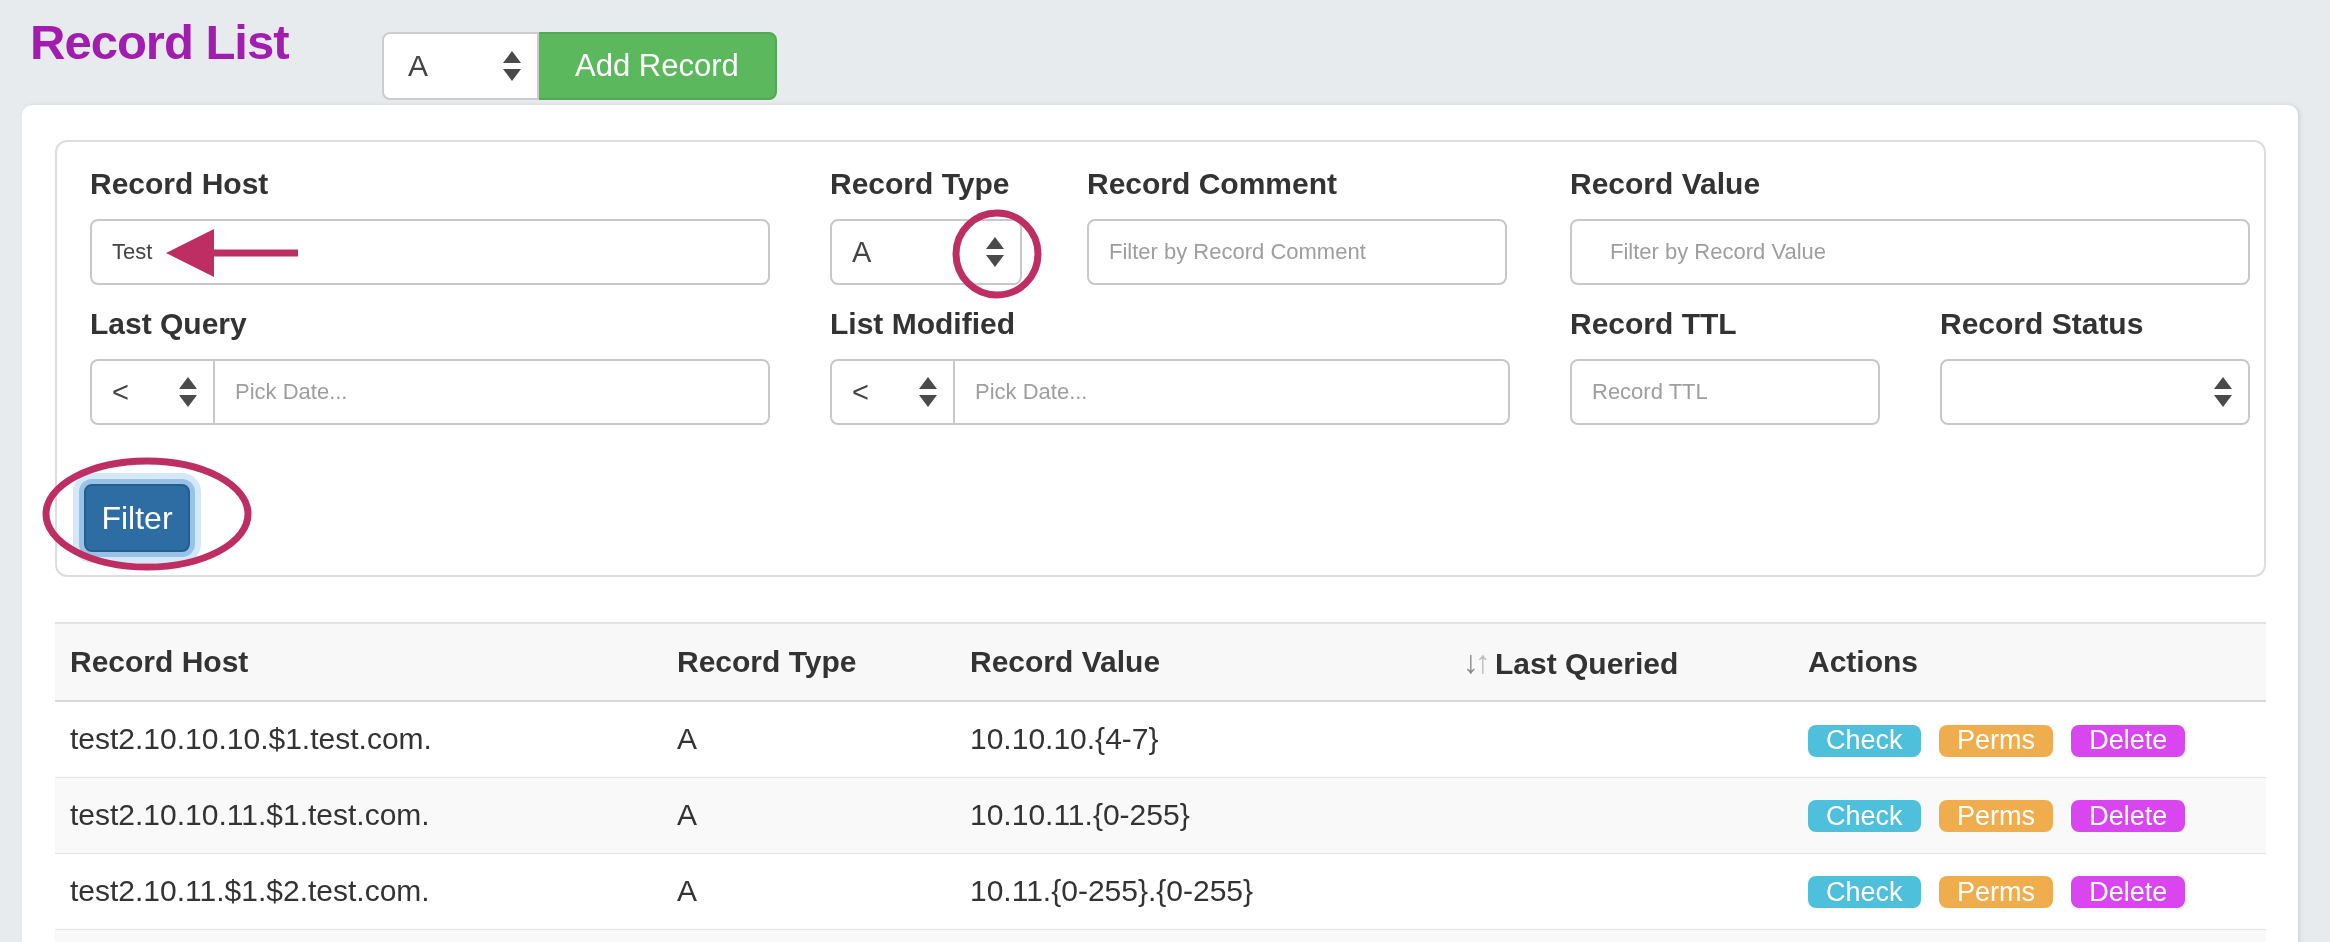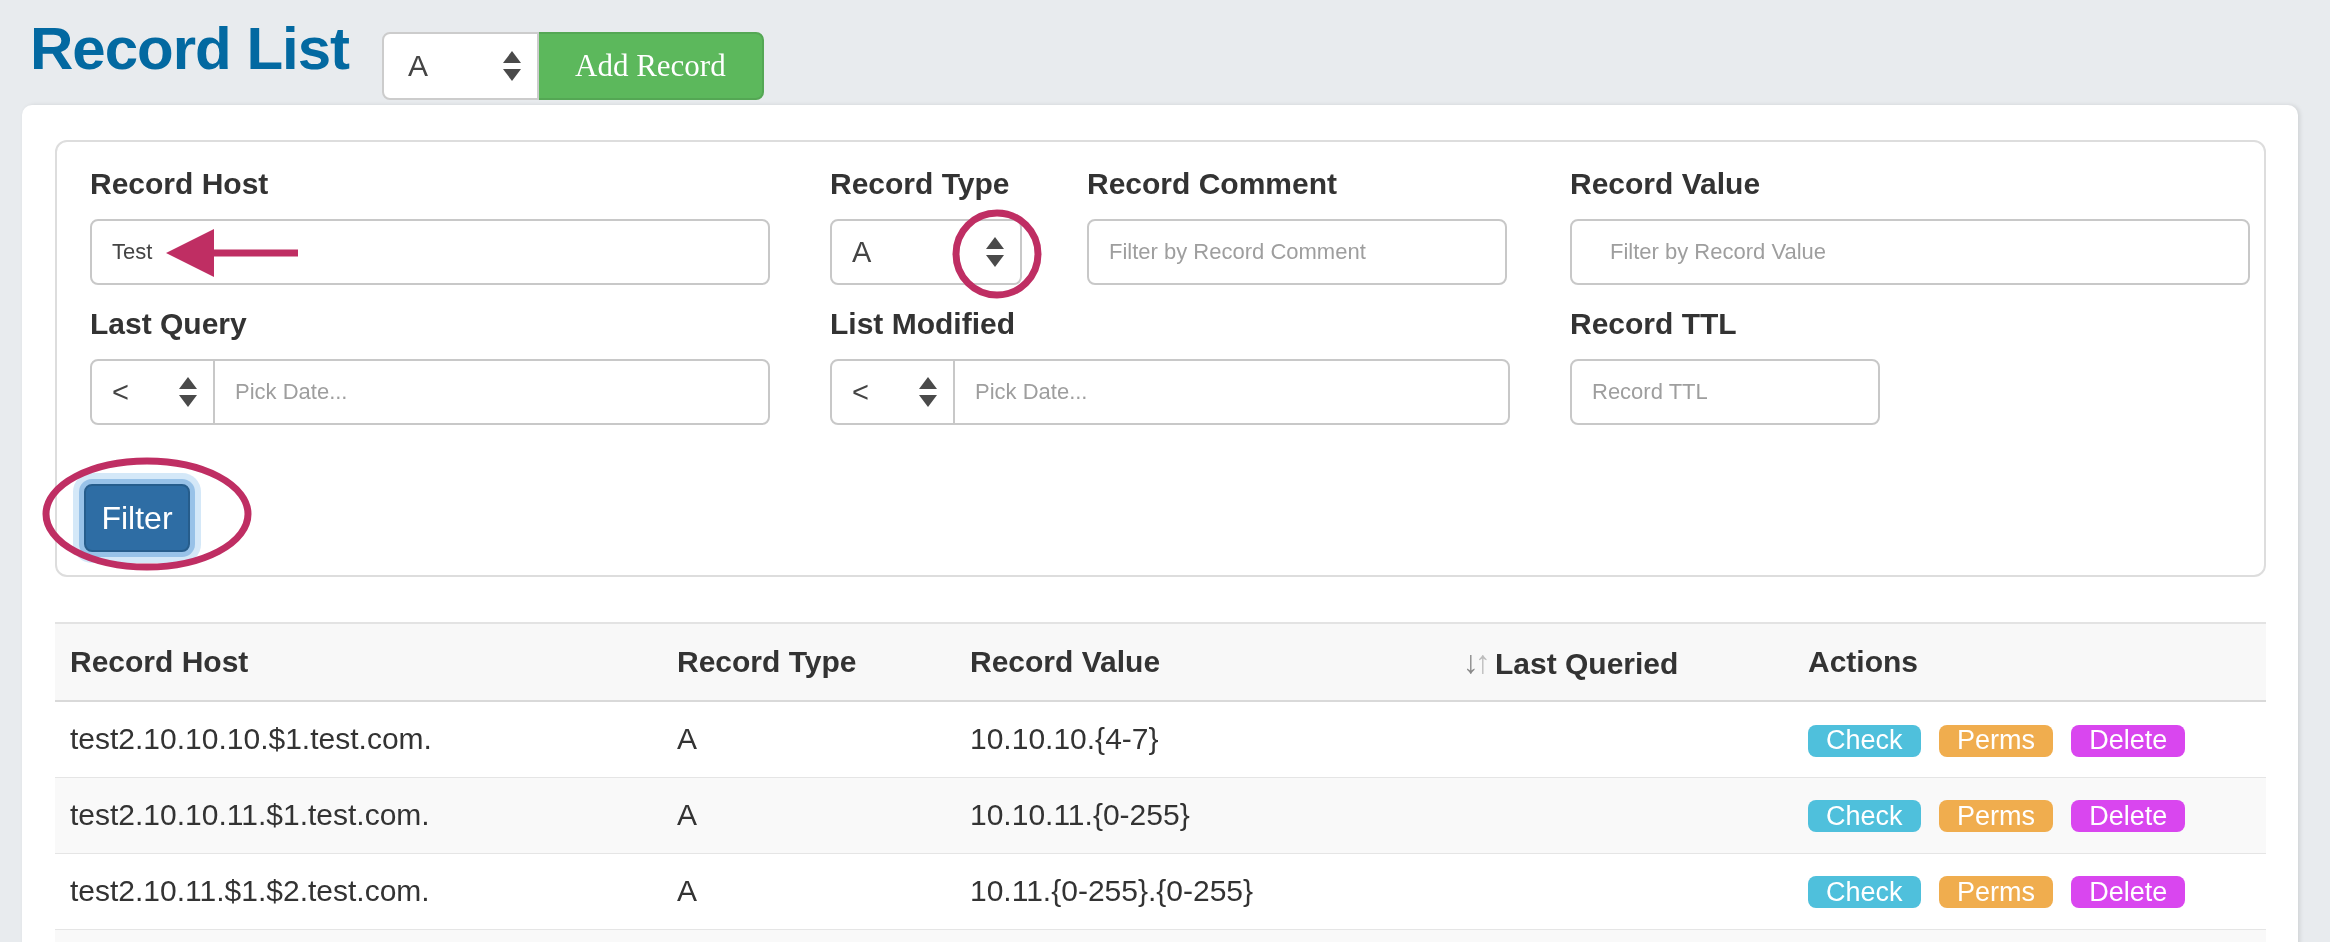--- a/index.html
+++ b/index.html
@@ -1,23 +1,23 @@
 <!DOCTYPE html>
 <html><head>
 <meta charset="utf-8">
 <style>
   * { margin:0; padding:0; box-sizing:border-box; }
   html,body { background:#e8ebee; font-family:"Liberation Sans","DejaVu Sans",sans-serif; }
   .screen { position:relative; width:2330px; height:942px; overflow:hidden; background:#e8ebee; }
 
   
-  .page-title { position:absolute; left:30px; top:14px; font-size:60px; font-weight:700; color:#0369a1; letter-spacing:-1px; }
+  .page-title { position:absolute; left:30px; top:14px; font-size:49px; font-weight:700; color:#a21caf; letter-spacing:-1px; }
   .top-group { position:absolute; left:382px; top:32px; height:68px; display:flex; }
   .top-select { width:157px; height:68px; background:#fff; border:2px solid #ccc; border-radius:8px 0 0 8px; position:relative; display:flex; align-items:center; padding-left:24px; font-size:30px; color:#444; cursor:pointer; }
-  .add-btn { height:68px; margin-left:-2px; padding:0 36px; background:#5cb85c; border:2px solid #54a754; border-radius:0 8px 8px 0; color:#fff; font-size:31px; display:flex; align-items:center; cursor:pointer; font-family:Liberation Serif, serif; }
+  .add-btn { height:68px; margin-left:-2px; padding:0 36px; background:#5cb85c; border:2px solid #54a754; border-radius:0 8px 8px 0; color:#fff; font-size:31px; display:flex; align-items:center; cursor:pointer; font-family:Liberation Sans, sans-serif; }
 
   
   .stepper { position:absolute; right:16px; top:50%; transform:translateY(-50%); display:flex; flex-direction:column; align-items:center; gap:6px; }
   .stepper .up { width:0; height:0; border-left:9px solid transparent; border-right:9px solid transparent; border-bottom:12px solid #4a4a4a; }
   .stepper .dn { width:0; height:0; border-left:9px solid transparent; border-right:9px solid transparent; border-top:12px solid #4a4a4a; }
 
   
   .card { position:absolute; left:22px; top:105px; width:2276px; height:900px; background:#fff; border-radius:10px 10px 0 0; box-shadow:2px 0 4px rgba(0,0,0,0.10); }
 
   
@@ -122,20 +122,30 @@
           </div>
           <input class="tinput" style="width: 557px;" type="text" placeholder="Pick Date...">
         </div>
       </div>
 
       <div class="fgroup" style="left:1513px; top:165px;">
         <span class="flabel">Record TTL</span>
         <input class="tinput" style="width: 310px;" type="text" placeholder="Record TTL">
       </div>
 
+      <div class="fgroup" style="left:1883px; top:165px;">
+        <span class="flabel">Record Status</span>
+        <div class="fselect" style="width:310px;">
+          <span></span>
+          <span class="stepper">
+              <span class="up"></span>
+              <span class="dn"></span>
+            </span>
+        </div>
+      </div>
 
       <button class="filter-btn">Filter</button>
     </div>
 
     <table class="records-table">
       <colgroup>
         <col class="col-host">
           <col class="col-type">
           <col class="col-value">
           <col class="col-queried">

